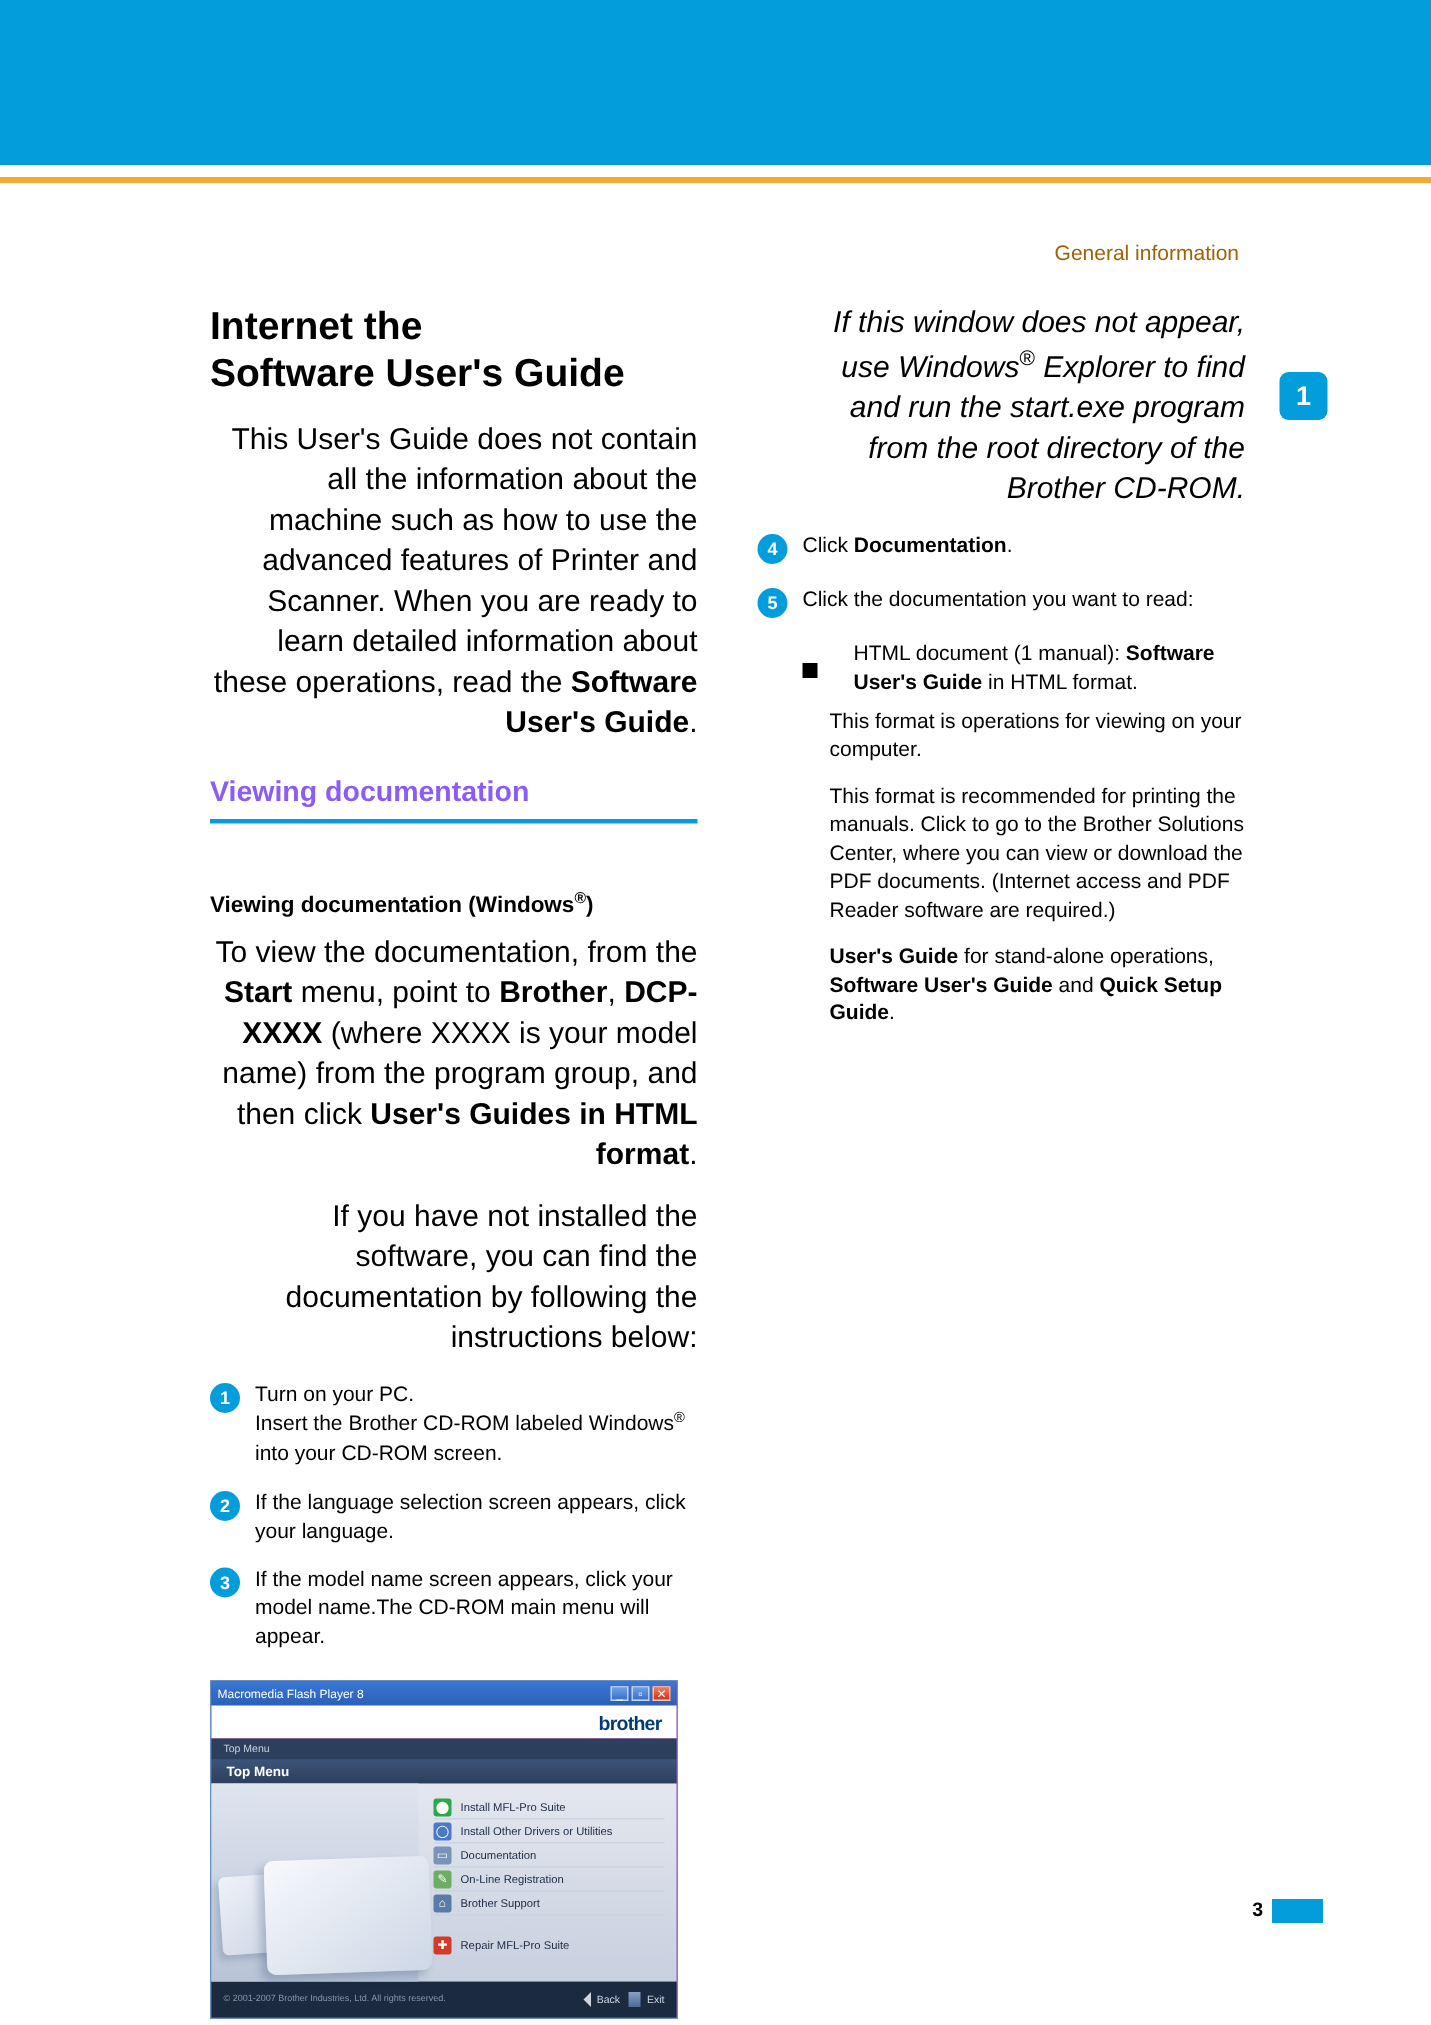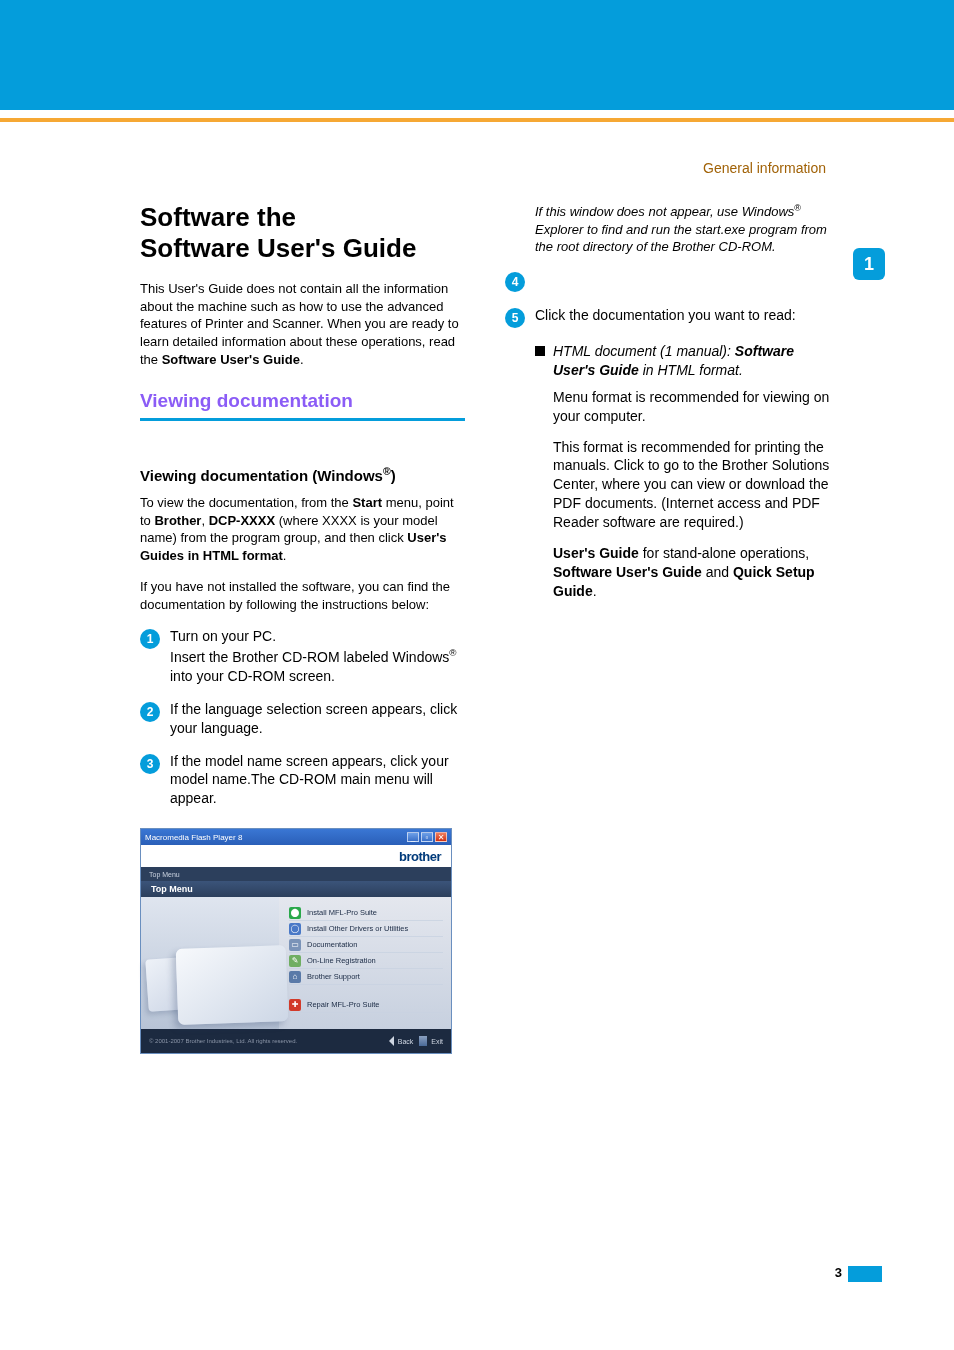--- a/index.html
+++ b/index.html
@@ -6,30 +6,30 @@
   html, body { width: 954px; height: 1350px; font-family: Arial, Helvetica, sans-serif; color: #000; background: #fff; }
   .page { position: relative; width: 954px; height: 1350px; background: #fff; }
   .top-band { position: absolute; top: 0; left: 0; width: 954px; height: 118px; background: #049ddb; }
   .top-band .white-strip { position: absolute; left: 0; bottom: 0; width: 954px; height: 8px; background: #fff; }
   .top-band .orange-strip { position: absolute; left: 0; bottom: -4px; width: 954px; height: 4px; background: #f6a834; }
   .right-tab { position: absolute; right: 69px; top: 248px; width: 32px; height: 32px; background: #049ddb; color: #fff; display: flex; align-items: center; justify-content: center; font-size: 18px; font-weight: bold; border-radius: 6px; }
   .header-right { position: absolute; top: 160px; right: 128px; font-size: 14px; color: #a16207; }
   .content { position: absolute; top: 202px; left: 140px; width: 690px; display: flex; gap: 40px; }
   .col { width: 325px; }
   h1 { font-size: 26px; font-weight: bold; line-height: 1.2; margin-bottom: 16px; }
-  .para { font-size: 13px; line-height: 1.35; margin-bottom: 14px; }
+  .para { font-size: 20px; line-height: 1.35; margin-bottom: 14px; text-align: right; }
   .para em { font-style: italic; }
   h2 { font-size: 19px; font-weight: bold; color: #8b5cf6; margin-top: 22px; margin-bottom: 6px; }
   .h2-underline { height: 3px; background: #049ddb; margin-bottom: 22px; }
   h3 { font-size: 15px; font-weight: bold; margin-bottom: 10px; margin-top: 44px; }
   .sup { font-size: 0.7em; vertical-align: super; }
   .step { display: flex; align-items: flex-start; gap: 10px; margin-bottom: 14px; }
   .step .num { flex: 0 0 20px; width: 20px; height: 20px; border-radius: 50%; background: #049ddb; color: #fff; font-size: 12px; font-weight: bold; display: flex; align-items: center; justify-content: center; margin-top: 2px; }
   .step .txt { font-size: 14px; line-height: 1.35; flex: 1; }
-  .bullet { display: flex; align-items: flex-start; gap: 8px; margin-bottom: 8px; font-style: italic; }
+  .bullet { display: flex; align-items: center; gap: 24px; margin-bottom: 8px; }
   .bullet .sq { flex: 0 0 10px; width: 10px; height: 10px; background: #000; margin-top: 4px; }
   .bullet .txt { font-size: 14px; line-height: 1.35; flex: 1; }
   .sub-para { font-size: 14px; line-height: 1.35; margin-left: 18px; margin-bottom: 12px; }
   .bold { font-weight: bold; }
 
   
   .installer { width: 312px; height: 226px; background: #a21caf; border: 1px solid #6a8fbf; margin-top: 20px; font-size: 8px; color: #333; }
   .installer .titlebar { height: 16px; background: linear-gradient(#3a77d4, #2a5fb8); color: #fff; display: flex; justify-content: space-between; align-items: center; padding: 0 4px; font-size: 8px; }
   .installer .titlebar .winbtns { display: flex; gap: 2px; }
   .installer .titlebar .winbtns span { width: 12px; height: 10px; display: inline-flex; align-items: center; justify-content: center; font-size: 8px; color: #fff; border: 1px solid rgba(255,255,255,0.6); background: linear-gradient(#6ea0e8,#3a6fc8); }
@@ -66,21 +66,21 @@
 
   <div class="header-right">General information</div>
 
   <div class="right-tab">1</div>
 
   <div class="content">
 
     <div class="col">
 
       <h1>
-        <span>Software the</span><br>
+        <span>Internet the</span><br>
         <span>Software User's Guide</span>
       </h1>
 
       <p class="para">
         <span>This User's Guide does not contain all the information about the machine such as how to use the advanced features of Printer and Scanner. When you are ready to learn detailed information about these operations, read the </span><span class="bold">Software User's Guide</span><span>.</span>
       </p>
 
       <h2>Viewing documentation</h2>
       <div class="h2-underline"></div>
 
@@ -178,36 +178,39 @@
     <div class="col">
 
       <p class="para" style="margin-left:30px">
         <em>
           <span>If this window does not appear, use Windows</span><span class="sup" style="font-style:normal">®</span><span> Explorer to find and run the start.exe program from the root directory of the Brother CD-ROM.</span>
         </em>
       </p>
 
       <div class="step">
         <div class="num">4</div>
+        <div class="txt">
+          <span>Click </span><span class="bold">Documentation</span><span>.</span>
+        </div>
       </div>
 
       <div class="step">
         <div class="num">5</div>
         <div class="txt">Click the documentation you want to read:</div>
       </div>
 
       <div style="margin-left:30px">
 
         <div class="bullet">
           <div class="sq"></div>
           <div class="txt">
             <span>HTML document (1 manual): </span><span class="bold">Software User's Guide</span><span> in HTML format.</span>
           </div>
         </div>
-        <p class="sub-para">Menu format is recommended for viewing on your computer.</p>
+        <p class="sub-para">This format is operations for viewing on your computer.</p>
 
         <p class="sub-para">This format is recommended for printing the manuals. Click to go to the Brother Solutions Center, where you can view or download the PDF documents. (Internet access and PDF Reader software are required.)</p>
         <p class="sub-para">
           <span class="bold">User's Guide</span><span> for stand-alone operations, </span><span class="bold">Software User's Guide</span><span> and </span><span class="bold">Quick Setup Guide</span><span>.</span>
         </p>
 
       </div>
 
     </div>
   </div>

